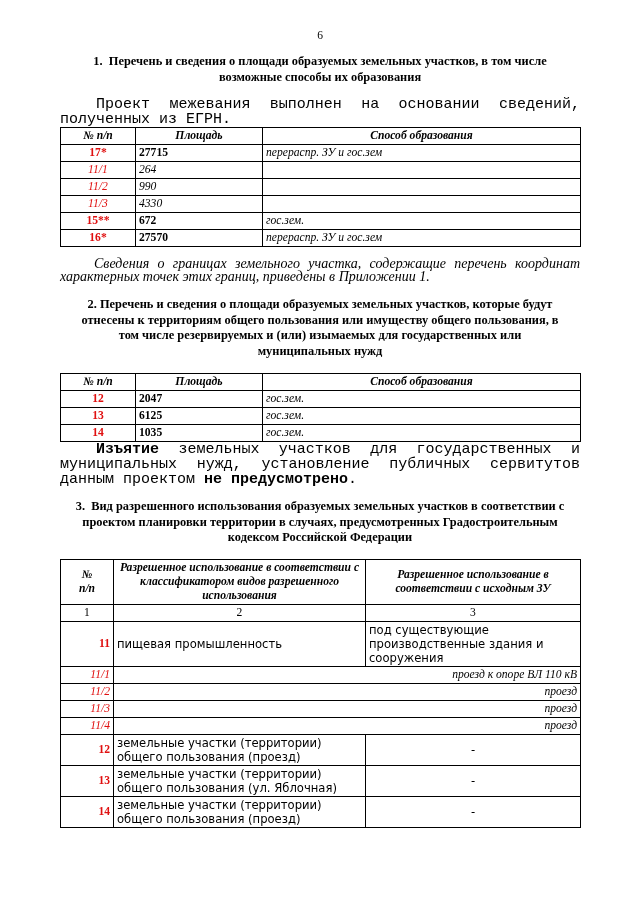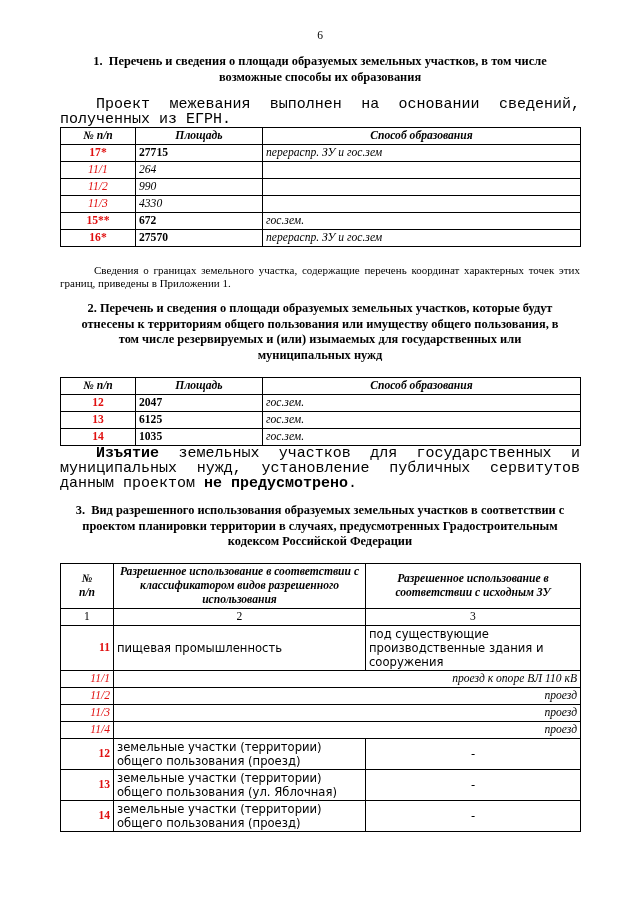--- a/index.html
+++ b/index.html
@@ -47,25 +47,26 @@
     text-indent: 36px;
     font-family: Liberation Mono, monospace;
   }
   .intro-par {
     text-align: center;
     text-indent: 0;
     margin-top: 19px;
     margin-bottom: 16px;
   }
   .note-par {
-    font-size: 11px;
+    font-size: 14px;
+    font-style: italic;
     line-height: 12.5px;
     text-align: justify;
     text-indent: 34px;
-    margin-top: 17px;
+    margin-top: 11px;
   }
   table.doc-table {
     border-collapse: collapse;
     width: 100%;
     table-layout: fixed;
   }
   table.doc-table td, table.doc-table th {
     border: 1px solid #000000;
     padding: 1px 3px;
     vertical-align: middle;

